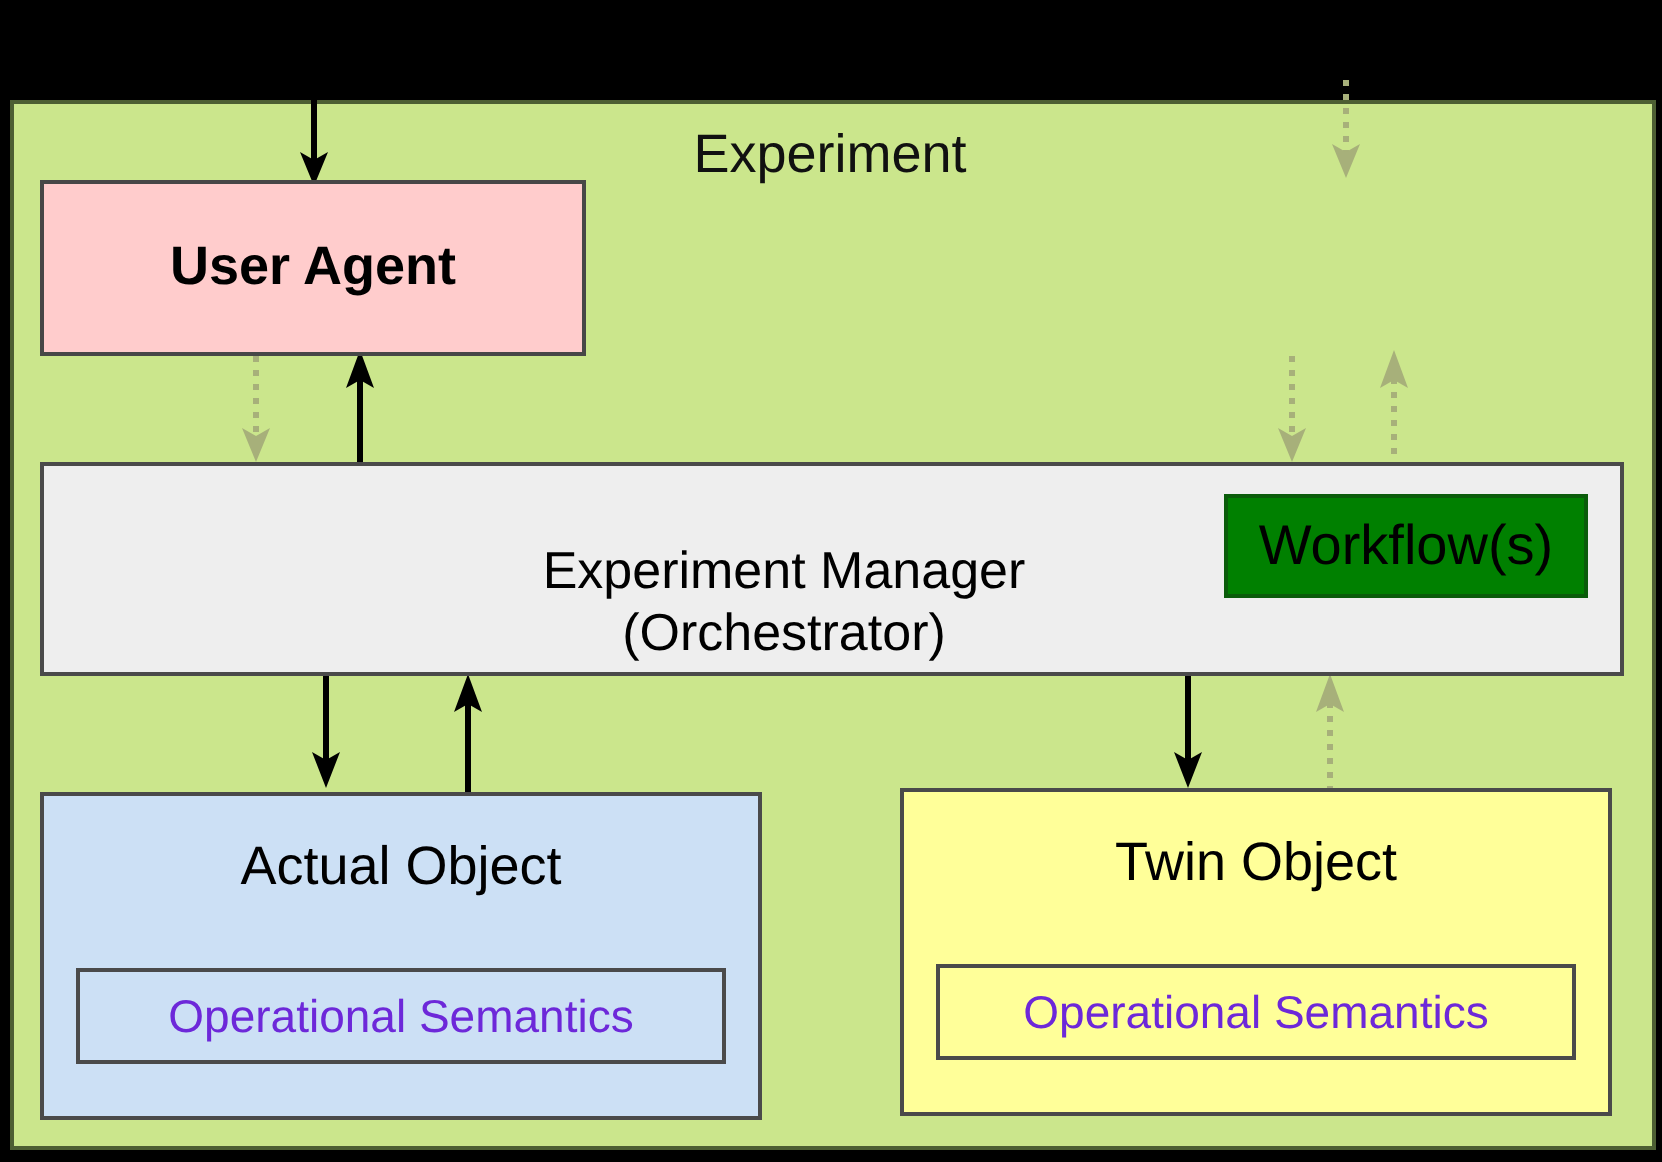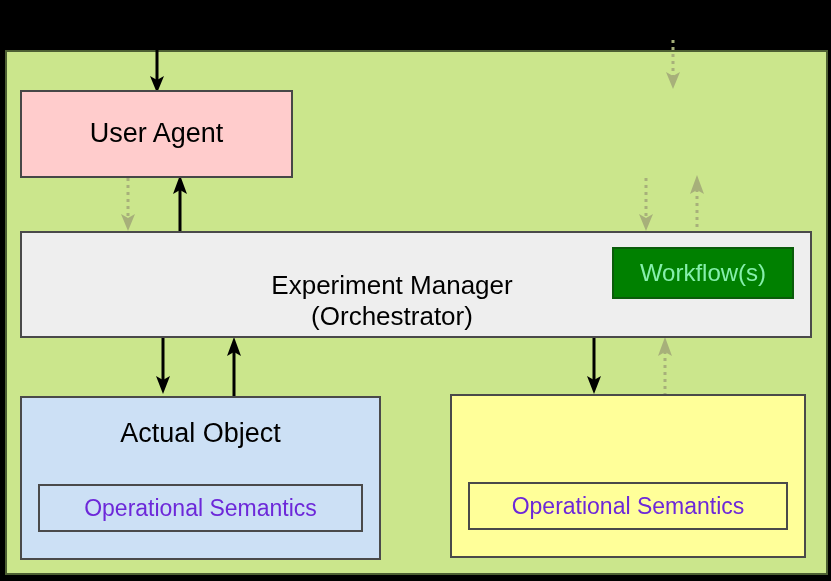--- a/index.html
+++ b/index.html
@@ -55,21 +55,21 @@
 
   
   #user-agent {
     left: 20px;
     top: 90px;
     width: 273px;
     height: 88px;
     background: #ffcccc;
     border: 2px solid #474747;
   }
-  #user-agent .node-title { font-size: 27px; }
+  #user-agent .node-title { font-size: 27px; font-weight: bold; }
 
   
   #machine-agent {
     left: 539px;
     top: 88px;
     width: 273px;
     height: 90px;
     background: #d9dda2;
     border: 2px dotted #b8c089;
   }
@@ -102,22 +102,22 @@
     left: 590px;
     top: 14px;
     width: 182px;
     height: 52px;
     background: #008000;
     border: 2px solid #0a5c0a;
     box-sizing: border-box;
     display: flex;
     align-items: center;
     justify-content: center;
-    color: #86efac;
-    font-size: 24px;
+    color: #000000;
+    font-size: 28px;
     white-space: nowrap;
   }
 
   
   #actual-object {
     left: 20px;
     top: 396px;
     width: 361px;
     height: 164px;
     background: #cce0f5;
@@ -162,20 +162,21 @@
   .arrow { position: absolute; }
   .arrow svg { display: block; overflow: visible; }
 </style>
 </head>
 <body>
 
 <div id="canvas">
 
   <div id="experiment-frame"></div>
 
+  <div id="experiment-title">Experiment</div>
 
   <div class="arrow" style="left:149px; top:40px;">
     <svg width="16" height="56" viewBox="0 0 16 56">
       <line x1="8" y1="0" x2="8" y2="44" stroke="#000000" stroke-width="3"></line>
       <polygon points="8,53 1,36 8,40 15,36" fill="#000000"></polygon>
     </svg>
   </div>
 
   <div class="arrow" style="left:665px; top:40px;">
     <svg width="16" height="52" viewBox="0 0 16 52">
@@ -250,16 +251,17 @@
 (Orchestrator)</div>
     <div id="workflows-box">Workflow(s)</div>
   </div>
 
   <div class="node" id="actual-object">
     <div class="node-title">Actual Object</div>
     <div class="semantics-box" id="actual-semantics">Operational Semantics</div>
   </div>
 
   <div class="node" id="twin-object">
+    <div class="node-title">Twin Object</div>
     <div class="semantics-box" id="twin-semantics">Operational Semantics</div>
   </div>
 
 </div>
 
 </body></html>

